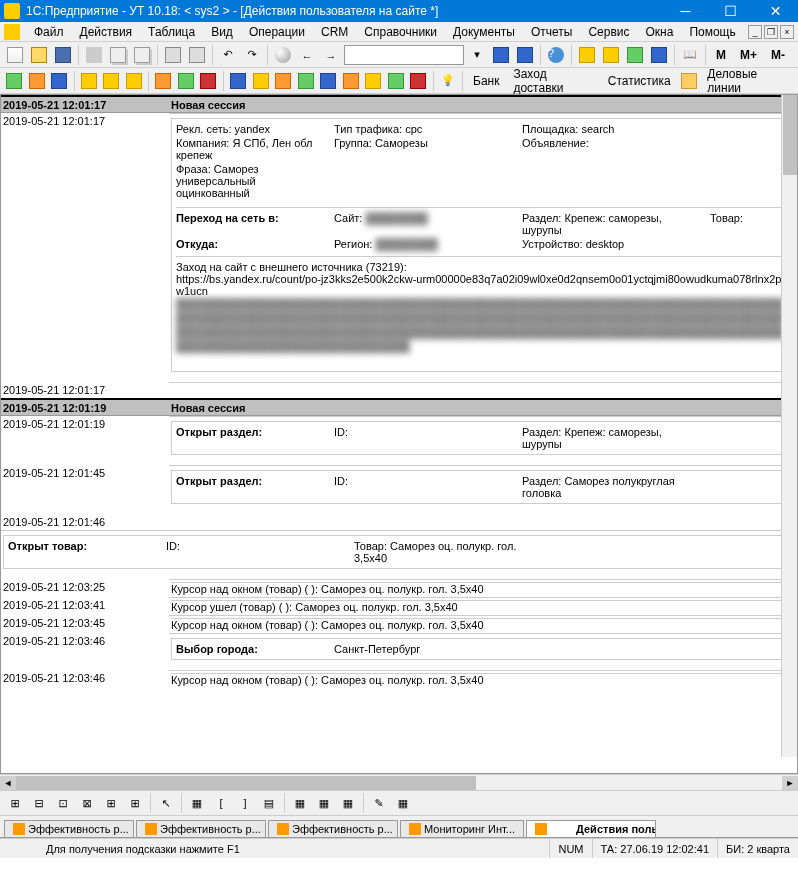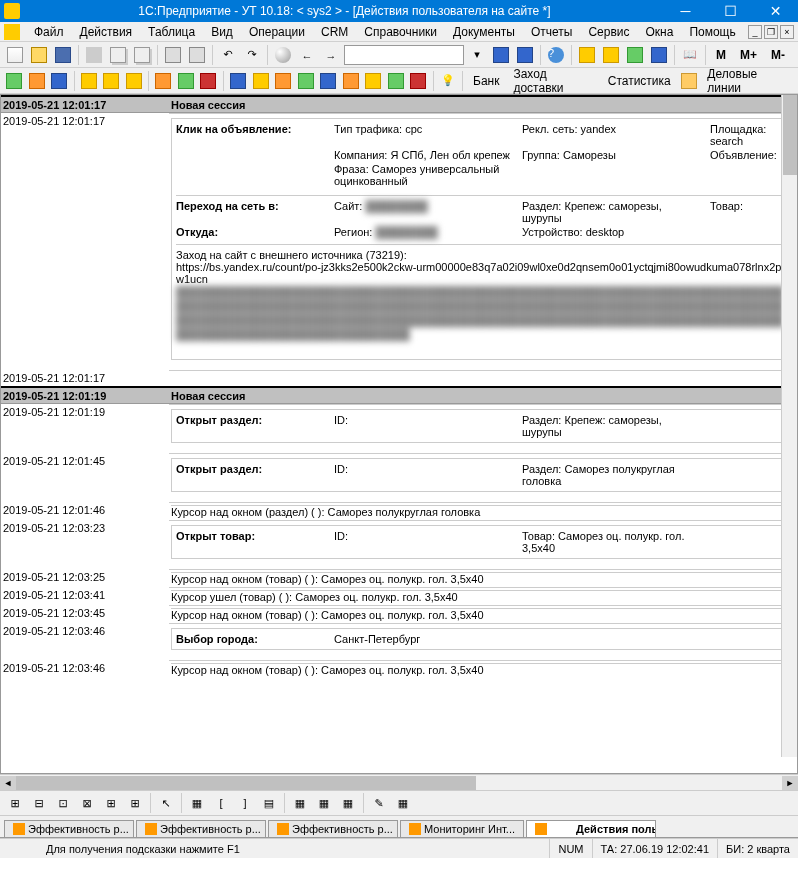--- a/index.html
+++ b/index.html
@@ -1,18 +1,18 @@
 <!DOCTYPE html>
 <html><head>
 <meta charset="utf-8">
 <style>
 * { margin: 0; padding: 0; box-sizing: border-box; }
 body { font-family: Arial, sans-serif; font-size: 12px; background: #fff; width: 798px; height: 886px; overflow: hidden; position: relative; }
 
-.titlebar { background: #0078d7; color: #fff; height: 22px; display: flex; align-items: center; padding: 0 0 0 4px; text-align: center; }
+.titlebar { background: #0078d7; color: #fff; height: 22px; display: flex; align-items: center; padding: 0 0 0 4px; }
 .titlebar .icon { width: 16px; height: 16px; background: #ffcc00; border-radius: 2px; margin-right: 6px; }
 .titlebar .title { flex: 1; font-size: 12px; }
 .winbtns { display: flex; }
 .winbtn { width: 45px; height: 22px; display: flex; align-items: center; justify-content: center; color: #fff; font-size: 14px; }
 
 .menubar { background: #f0f0f0; height: 20px; display: flex; align-items: center; padding: 0 4px; border-bottom: 1px solid #d0d0d0; }
 .menubar .icon { width: 16px; height: 16px; background: #ffcc00; margin-right: 6px; }
 .menuitem { padding: 2px 8px; cursor: default; }
 .mdi-btns { margin-left: auto; display: flex; gap: 2px; }
 .mdi-btn { width: 14px; height: 14px; border: 1px solid #999; font-size: 9px; display: flex; align-items: center; justify-content: center; }
@@ -249,23 +249,22 @@
   <div id="sessions-container">
       <div class="session-header">
         <span class="ts">2019-05-21 12:01:17</span>
         <span class="label">Новая сессия</span>
       </div>
       <div class="row">
         <div class="ts">2019-05-21 12:01:17</div>
         <div class="body">
           <div class="info-block">
         <div class="kv-grid4">
-          <span class="kv-label">Клик на объявление:</span>
+          <span>Рекл. сеть: yandex</span>
           <span>Тип трафика: cpc</span>
-          <span>Рекл. сеть: yandex</span>
           <span>Площадка: search</span>
           <span></span>
           <span>Компания: Я СПб, Лен обл крепеж</span>
           <span>Группа: Саморезы</span>
           <span>Объявление:</span>
           <span></span>
           <span colspan="3">Фраза: Саморез универсальный оцинкованный</span>
               <span></span>
               <span></span>
         </div>
@@ -318,26 +317,22 @@
         <span class="kv-label">Открыт раздел:</span>
               <span>ID:</span>
               <span>Раздел: Саморез полукруглая головка</span>
               <span></span>
       </div>
           </div>
         </div>
       </div>
       <div class="row">
         <div class="ts">2019-05-21 12:01:46</div>
-        <div class="body">
-          <div style="border-top:1px solid #ccc">Курсор над окном (раздел) (        ): Саморез полукруглая головка</div>
-        </div>
-      </div>
-      <div class="row">
-        <div class="ts">2019-05-21 12:03:23</div>
+      </div>
+      <div class="row">
         <div class="body">
           <div class="info-block">
             <div class="kv-grid4">
         <span class="kv-label">Открыт товар:</span>
               <span>ID:</span>
               <span>Товар: Саморез оц. полукр. гол. 3,5x40</span>
               <span></span>
       </div>
           </div>
         </div>

